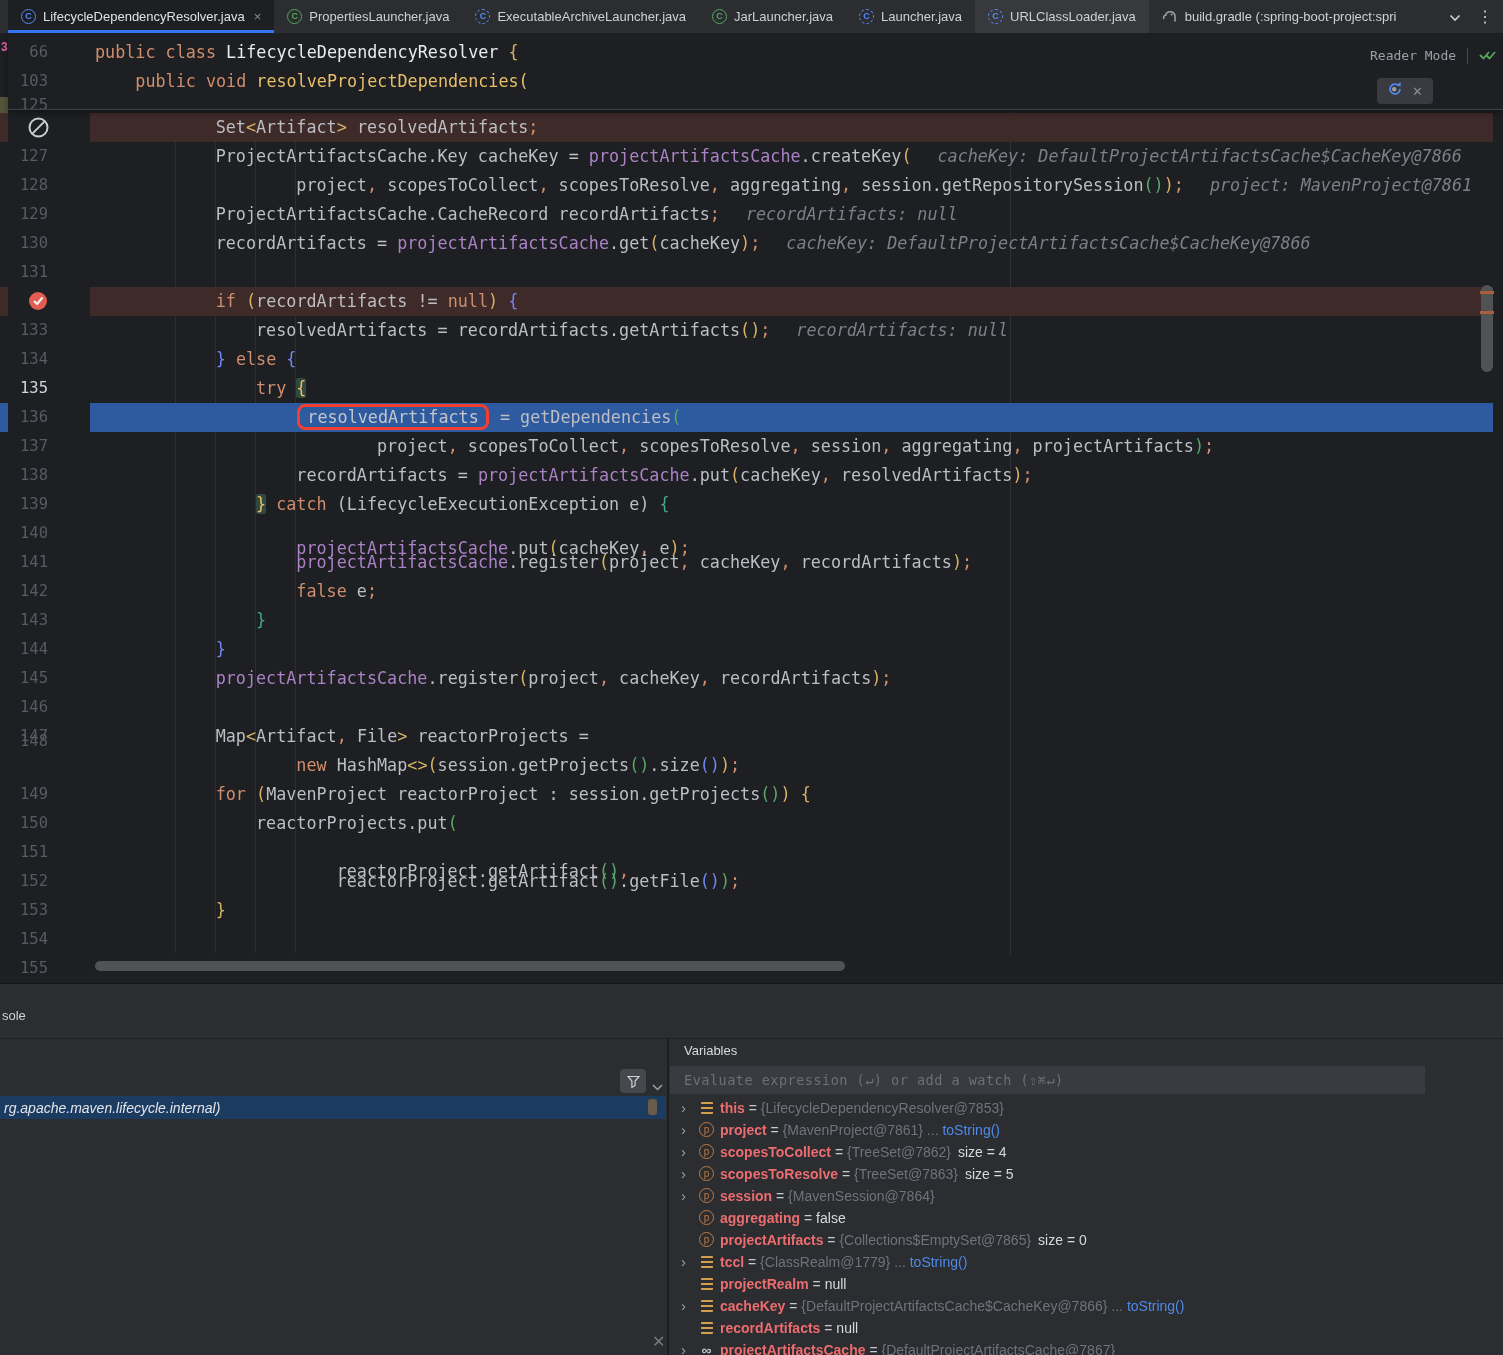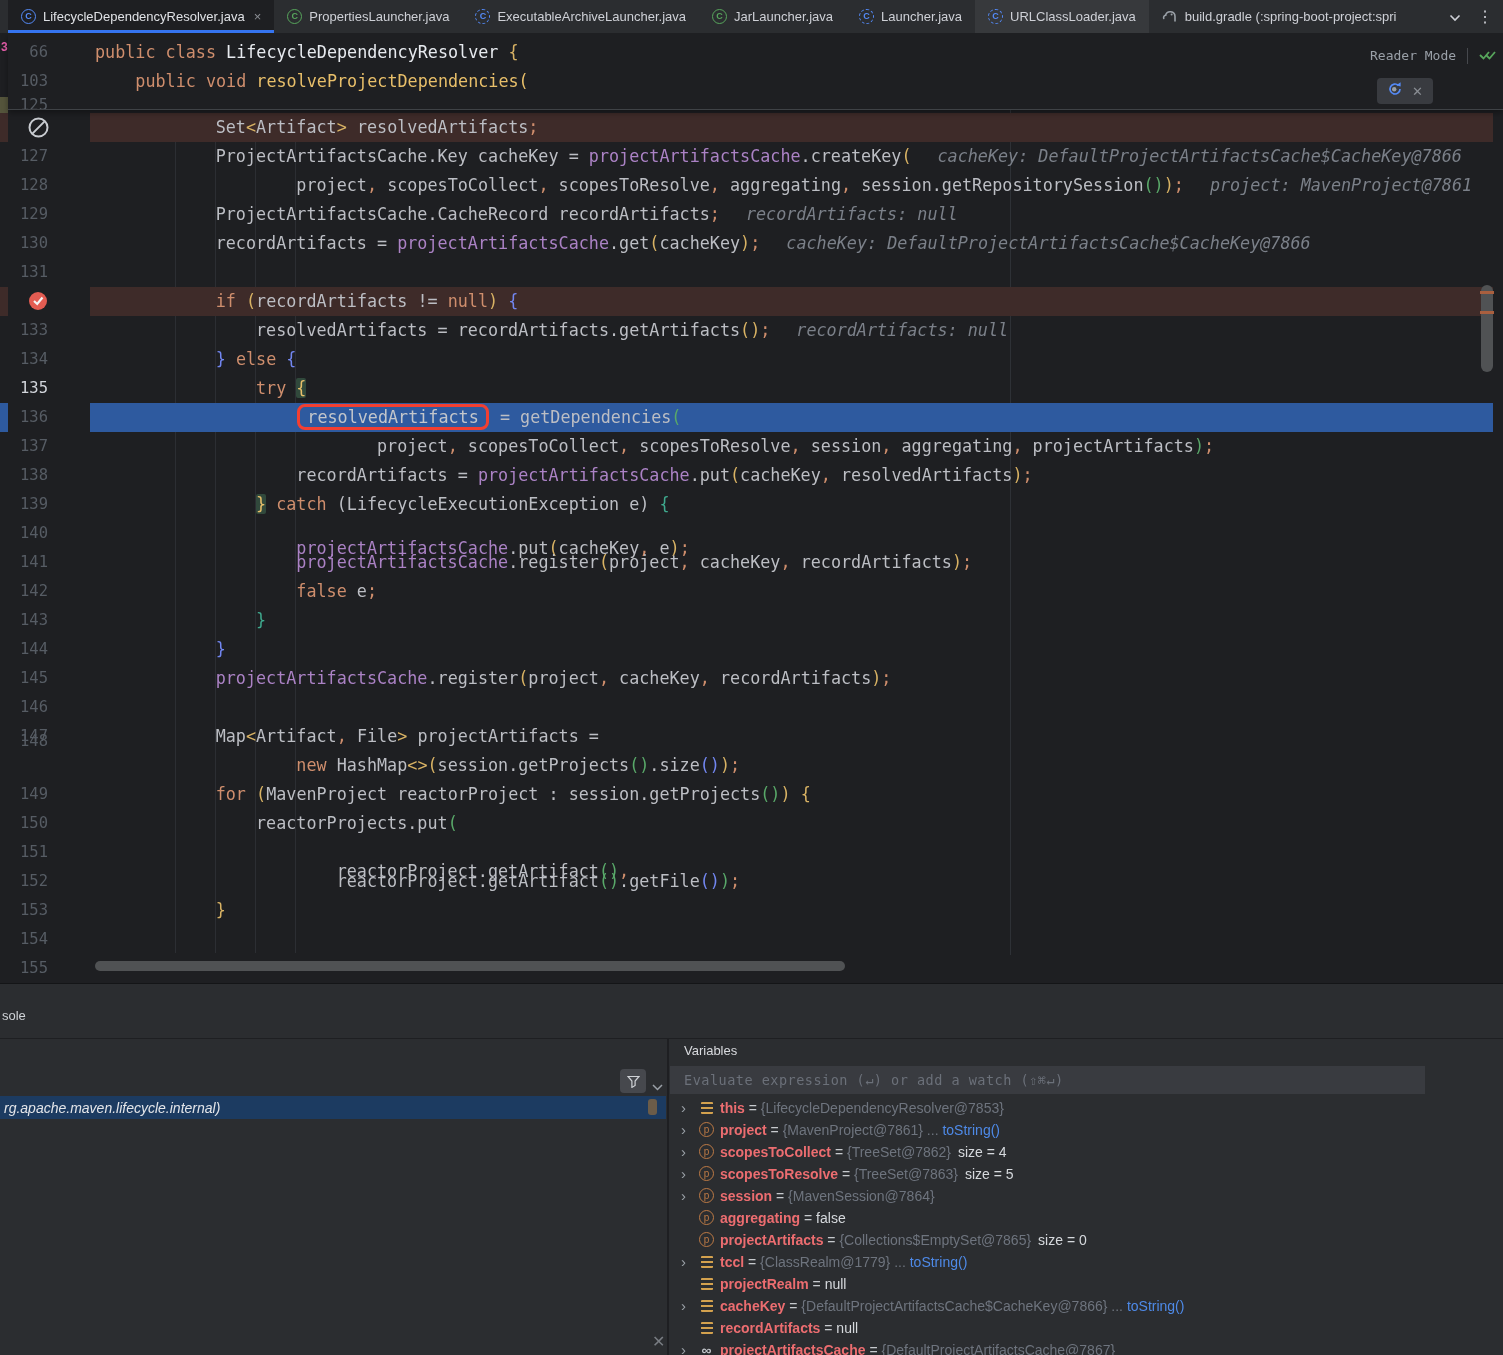--- a/index.html
+++ b/index.html
@@ -195,21 +195,21 @@
       <div class="row" style="top: 544px;"><div class="code"><span class="c-d">                </span><span class="c-k">false</span><span class="c-d"> e</span><span class="c-po">;</span></div></div>
       <div class="ln" style="top: 544px;">142</div>
       <div class="row" style="top: 573px;"><div class="code"><span class="c-d">            </span><span class="c-pt">}</span></div></div>
       <div class="ln" style="top: 573px;">143</div>
       <div class="row" style="top: 602px;"><div class="code"><span class="c-d">        </span><span class="c-pb">}</span></div></div>
       <div class="ln" style="top: 602px;">144</div>
       <div class="row" style="top: 631px;"><div class="code"><span class="c-d">        </span><span class="c-f">projectArtifactsCache</span><span class="c-d">.register</span><span class="c-py">(</span><span class="c-d">project</span><span class="c-po">,</span><span class="c-d"> cacheKey</span><span class="c-po">,</span><span class="c-d"> recordArtifacts</span><span class="c-py">)</span><span class="c-po">;</span></div></div>
       <div class="ln" style="top: 631px;">145</div>
       <div class="row" style="top: 660px;"><div class="code"></div></div>
       <div class="ln" style="top: 660px;">146</div>
-      <div class="row" style="top: 689px;"><div class="code"><span class="c-d">        Map</span><span class="c-py">&lt;</span><span class="c-d">Artifact</span><span class="c-po">,</span><span class="c-d"> File</span><span class="c-py">&gt;</span><span class="c-d"> projectArtifacts =</span></div></div>
+      <div class="row" style="top: 689px;"><div class="code"><span class="c-d">        Map</span><span class="c-py">&lt;</span><span class="c-d">Artifact</span><span class="c-po">,</span><span class="c-d"> File</span><span class="c-py">&gt;</span><span class="c-d"> reactorProjects =</span></div></div>
       <div class="ln" style="top: 689px;">147</div>
       <div class="row" style="top: 718px;"><div class="code"><span class="c-d">                </span><span class="c-k">new </span><span class="c-d">HashMap</span><span class="c-py">&lt;&gt;</span><span class="c-py">(</span><span class="c-d">session.getProjects</span><span class="c-pg">()</span><span class="c-d">.size</span><span class="c-pb">()</span><span class="c-py">)</span><span class="c-po">;</span></div></div>
       <div class="ln" style="top: 694px;">148</div>
       <div class="row" style="top: 747px;"><div class="code"><span class="c-d">        </span><span class="c-k">for </span><span class="c-py">(</span><span class="c-d">MavenProject reactorProject : session.getProjects</span><span class="c-pg">()</span><span class="c-py">)</span><span class="c-d"> </span><span class="c-py">{</span></div></div>
       <div class="ln" style="top: 747px;">149</div>
       <div class="row" style="top: 776px;"><div class="code"><span class="c-d">            reactorProjects.put</span><span class="c-pg">(</span></div></div>
       <div class="ln" style="top: 776px;">150</div>
       <div class="row" style="top: 805px; margin-top: 19px;"><div class="code"><span class="c-d">                    reactorProject.getArtifact</span><span class="c-pg">()</span><span class="c-po">,</span></div></div>
       <div class="ln" style="top: 805px;">151</div>
       <div class="row" style="top: 834px;"><div class="code"><span class="c-d">                    reactorProject.getArtifact</span><span class="c-pg">()</span><span class="c-d">.getFile</span><span class="c-pb">()</span><span class="c-pg">)</span><span class="c-po">;</span></div></div>

